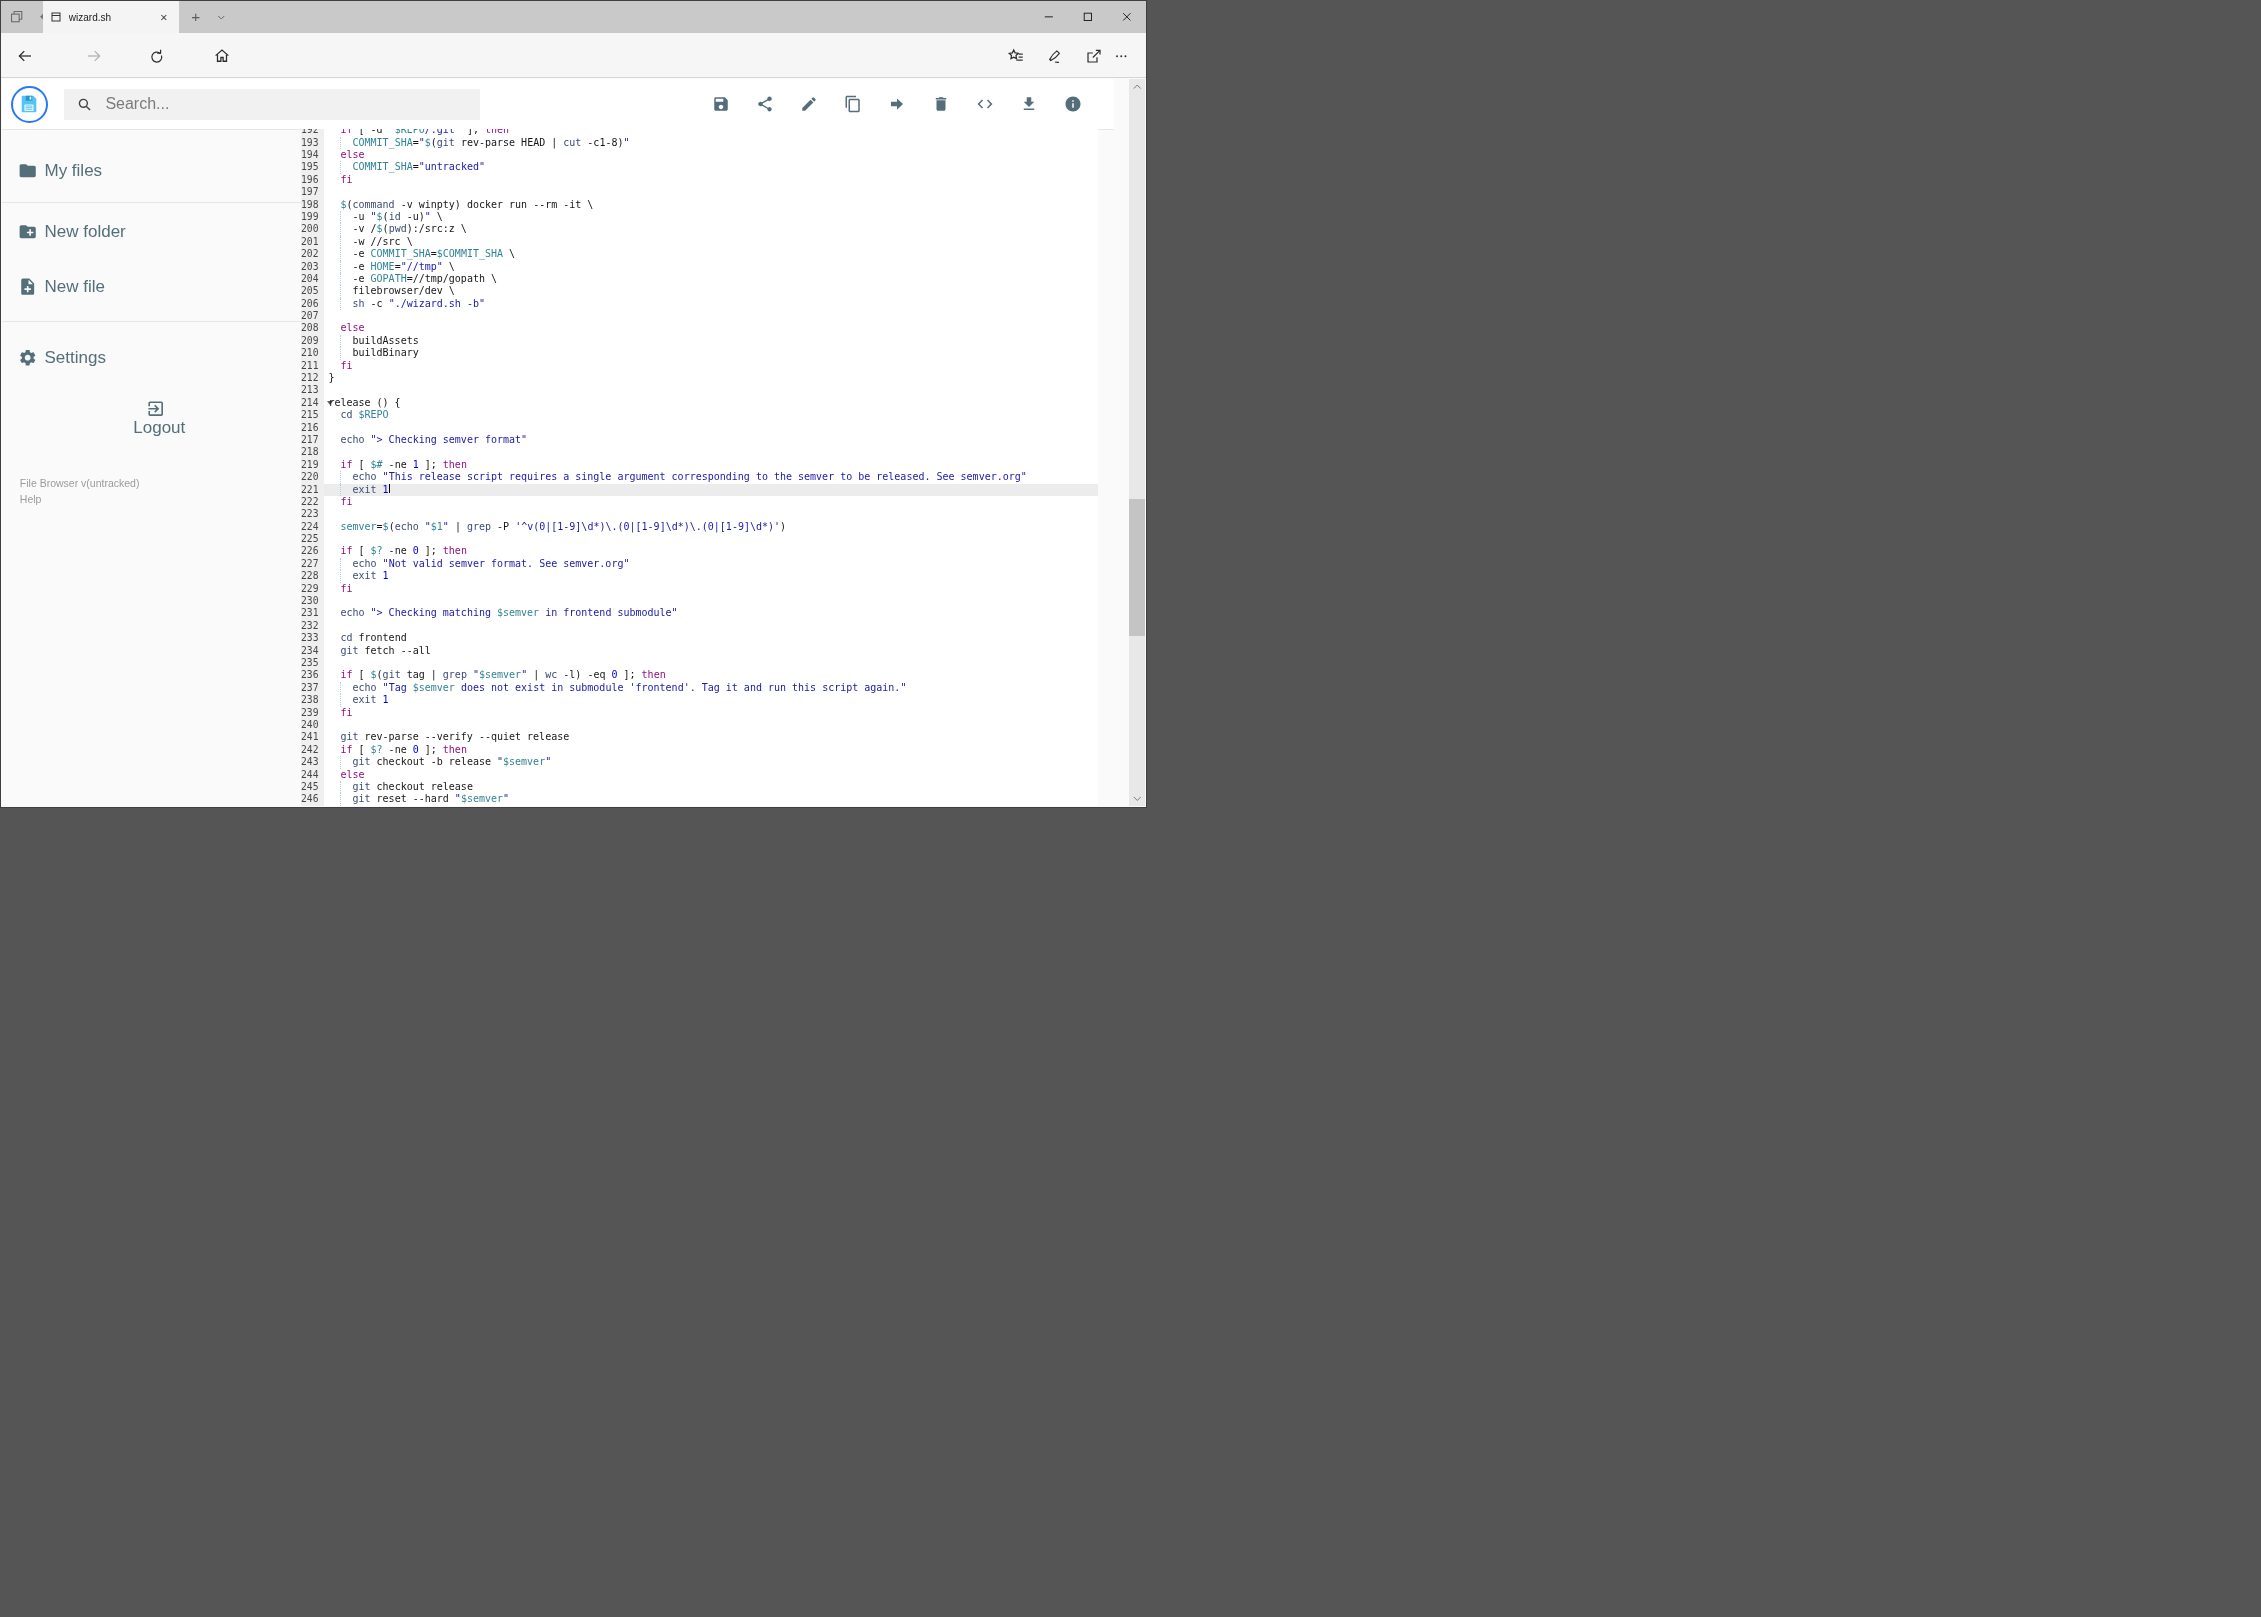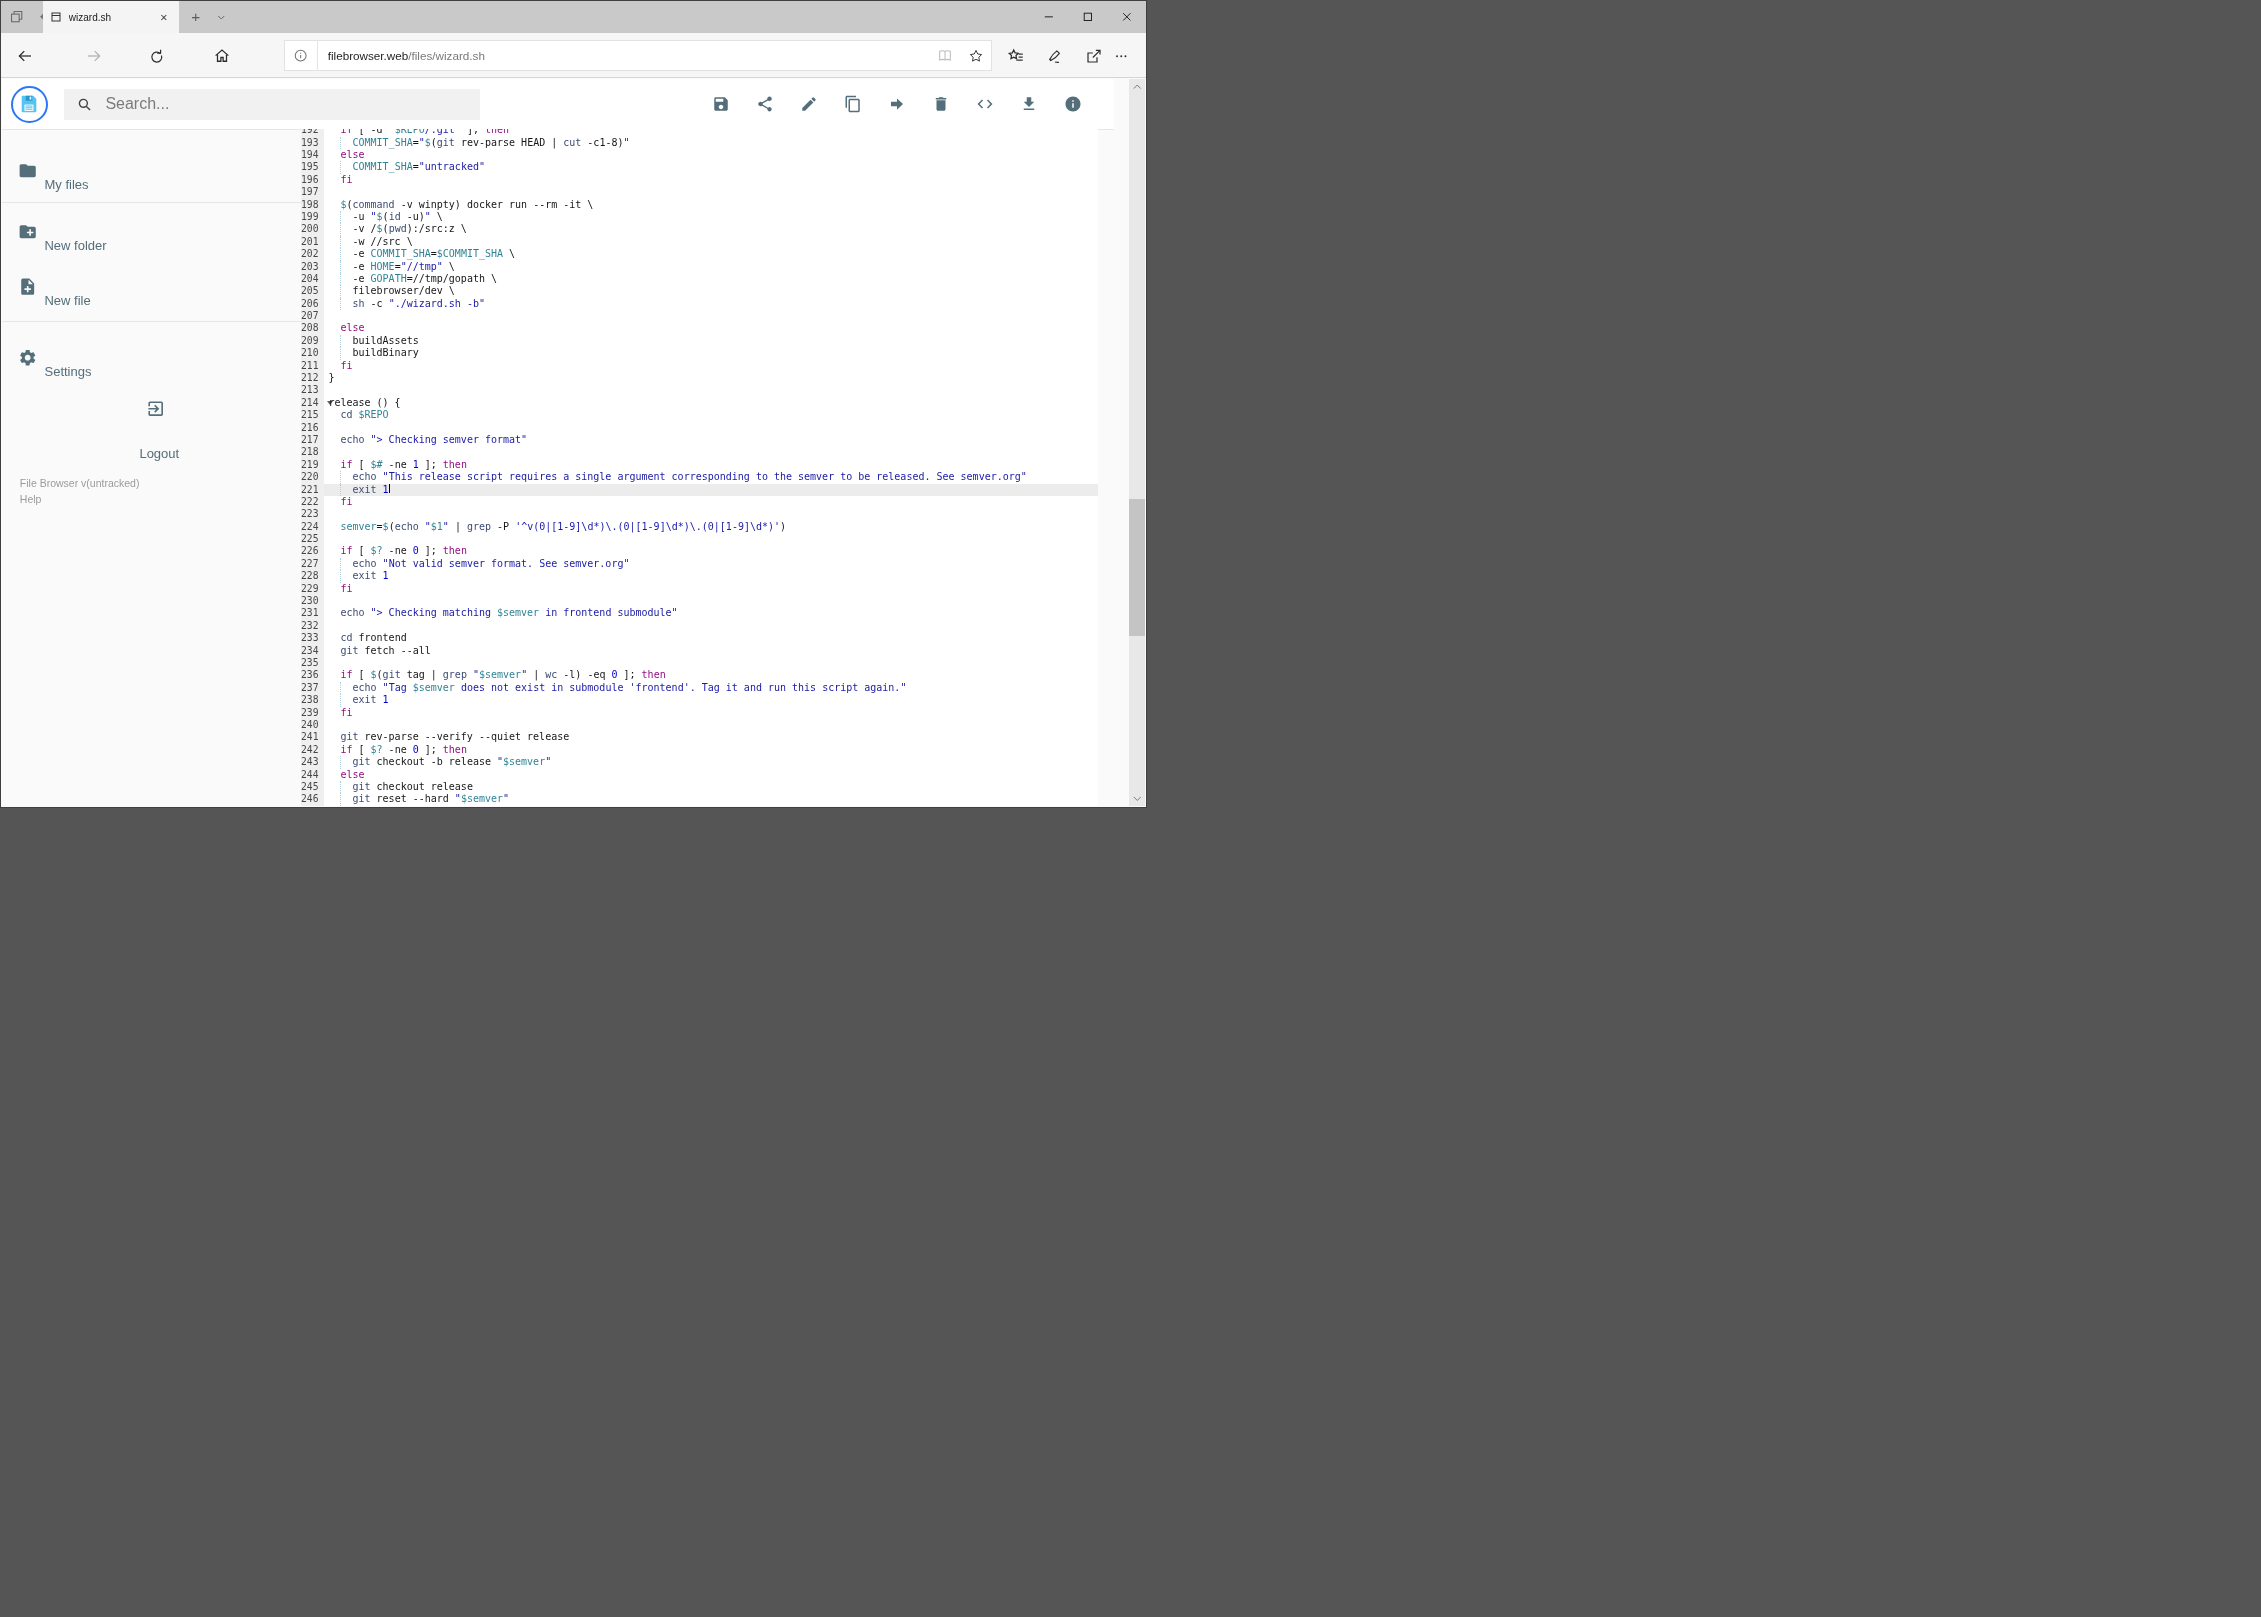--- a/index.html
+++ b/index.html
@@ -33,21 +33,21 @@
   .searchbox input{border:0;outline:0;background:transparent;font-family:"Liberation Sans",sans-serif;font-size:16px;color:#701a75;flex:1;}
   .searchbox input::placeholder{color:#7b7b7b;}
   .search-ic{margin:0 11.3px 0 13px;}
   .toolbar{position:absolute;right:32px;top:0;height:50px;display:flex;align-items:center;gap:26px;}
   .tool-btn{width:18px;height:18px;color:var(--accent);}
   .tool-btn svg{width:18px;height:18px;fill:var(--accent);}
   
   .sidebar{position:absolute;left:0.8px;top:128px;width:299px;bottom:0.8px;}
   .sb-item{position:absolute;left:0;width:100%;height:39px;display:flex;align-items:center;padding-left:16px;box-sizing:border-box;color:var(--accent);}
   .sb-item svg{width:19.4px;height:19.4px;fill:var(--accent);margin-right:7.3px;}
-  .sb-label{font-size:13px;margin-top:28px;}
+  .sb-label{font-size:17px;}
   .sb-divider{position:absolute;left:0;width:100%;height:0.8px;background:#e6e6e6;}
   .sb-footer{position:absolute;left:18px;color:#9b9b9b;font-size:10.5px;line-height:14.5px;}
   .sb-help{color:#9b9b9b;}
   
   .editor{position:absolute;left:300px;top:128px;width:797px;bottom:0.8px;background:#fff;overflow:hidden;
     font-family:"DejaVu Sans Mono",monospace;font-size:10px;}
   .gutter-rail{position:absolute;left:0;top:0;bottom:0;width:22.6px;background:#efefef;}
   .lines{position:absolute;left:0;top:-4.8px;right:0;}
   .row{display:flex;height:12.4px;line-height:12.4px;}
   .gut{position:relative;width:22.6px;background:#efefef;color:#474747;font-size:9.7px;
@@ -139,41 +139,20 @@
           <path d="M17.5 9.5A7 7 0 1 0 19 12"></path>
           <path d="M17.8 3.8v5h-5"></path>
         </svg>
       </div>
     <div class="nav-btn" style="left:205px">
         <svg width="18" height="18" viewBox="0 0 24 24" fill="none" stroke="#2c2c2c" stroke-width="1.7">
           <path d="M3.5 11.5L12 4l8.5 7.5"></path>
           <path d="M6 10v9h4.5v-5h3v5H18v-9"></path>
         </svg>
       </div>
-    <div class="urlbox">
-      <span class="url-info">
-          <svg width="15.3" height="15.3" viewBox="0 0 24 24" fill="none" stroke="#6f6f6f" stroke-width="1.6">
-            <circle cx="12" cy="12" r="8.5"></circle>
-            <path d="M12 11v5"></path>
-            <path d="M12 7.6v1.6"></path>
-          </svg>
-        </span>
-      <span class="urltext"><span class="url-host">filebrowser.web</span><span class="url-path">/files/wizard.sh</span></span>
-      <span class="boxicon">
-          <svg width="16" height="16" viewBox="0 0 24 24" fill="none" stroke="#bdbdbd" stroke-width="1.6">
-            <path d="M12 5c-2-1.2-5-1.2-8 0v13c3-1.2 6-1.2 8 0 2-1.2 5-1.2 8 0V5c-3-1.2-6-1.2-8 0z"></path>
-            <path d="M12 5v13"></path>
-          </svg>
-        </span>
-      <span class="boxicon">
-          <svg width="16" height="16" viewBox="0 0 24 24" fill="none" stroke="#3b3b3b" stroke-width="1.5">
-            <path d="M12 3.6l2.6 5.4 5.9.8-4.3 4.1 1 5.8-5.2-2.8-5.2 2.8 1-5.8L3.5 9.8l5.9-.8z"></path>
-          </svg>
-        </span>
-    </div>
     <div class="nav-btn" style="left:999px">
         <svg width="18" height="18" viewBox="0 0 24 24" fill="none" stroke="#2c2c2c" stroke-width="1.6">
           <path d="M9 4l1.8 3.8 4.2.6-3 2.9.7 4.1L9 13.5l-3.7 1.9.7-4.1-3-2.9 4.2-.6z"></path>
           <path d="M15.5 9.5H21"></path>
           <path d="M15.5 13.5H21"></path>
           <path d="M12.5 17.5H21"></path>
         </svg>
       </div>
     <div class="nav-btn" style="left:1038px">
         <svg width="18" height="18" viewBox="0 0 24 24" fill="none" stroke="#2c2c2c" stroke-width="1.5">

